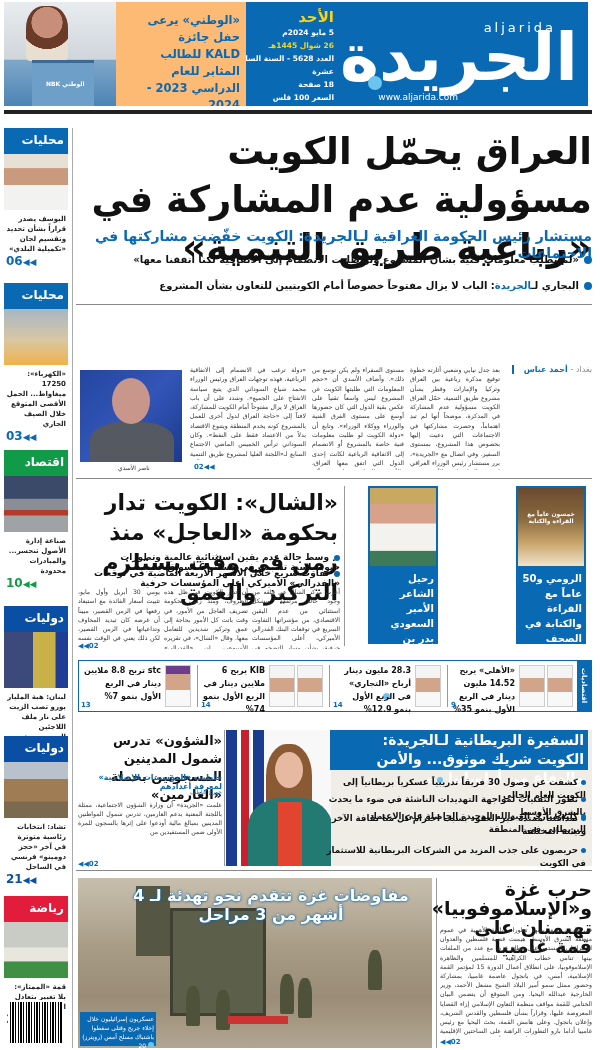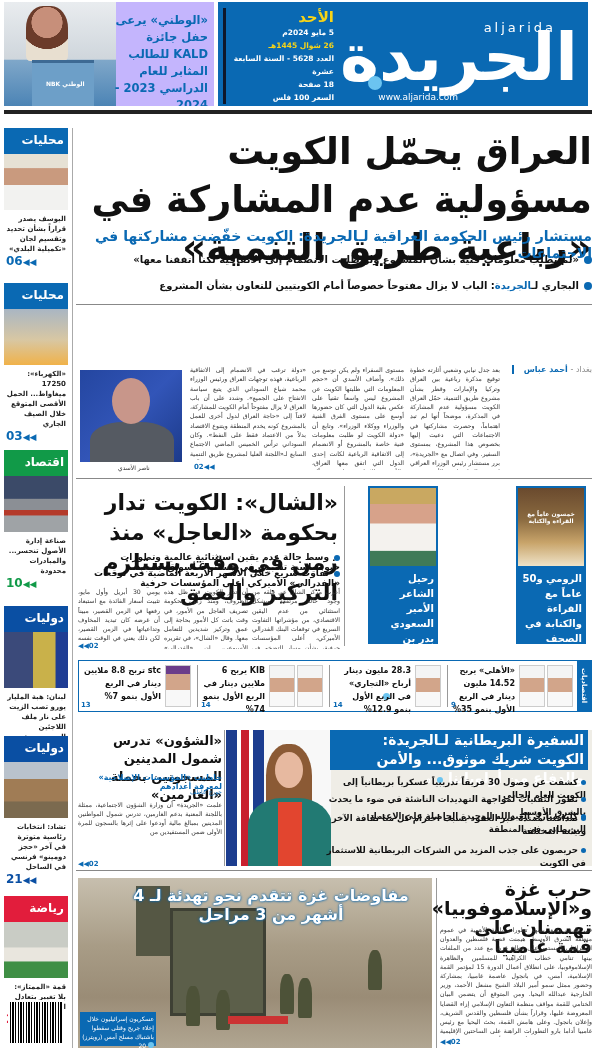--- a/index.html
+++ b/index.html
@@ -11,21 +11,21 @@
   .mast-blue { position: absolute; right: 12px; top: 2px; width: 370px; height: 104px; background: #0a69b3; }
   .logo { position: absolute; right: 10px; top: 14px; width: 230px; height: 84px; }
   .logo-text { position: absolute; right: 0; top: 0; font-family: "DejaVu Sans", sans-serif; font-weight: bold; font-size: 66px; color: #fff; line-height: 84px; letter-spacing: -2px; }
   .logo-latin { position: absolute; right: 22px; top: 4px; color: #fff; font-size: 13px; letter-spacing: 3px; direction: ltr; font-family: "DejaVu Sans", sans-serif; }
   .logo-url { position: absolute; right: 120px; top: 76px; color: #fff; font-size: 9px; direction: ltr; font-family: "DejaVu Sans", sans-serif; margin-left: 36px; }
   .logo-dot { position: absolute; left: 20px; top: 60px; width: 14px; height: 14px; border-radius: 50%; background: #6bc4f0; }
   .mast-info { position: absolute; right: 250px; top: 6px; width: 115px; height: 96px; border-left: 3px solid #0f172a; padding-right: 4px; color: #fff; }
   .day { color: #f7d417; font-weight: bold; font-size: 15px; line-height: 18px; }
   .info-line { font-size: 7.5px; line-height: 13px; font-weight: bold; }
   .info-line.hijri { color: #f7d417; }
-  .promo { position: absolute; left: 4px; top: 2px; width: 210px; height: 104px; background: #c4b5fd; overflow: hidden; }
+  .promo { position: absolute; left: 4px; top: 2px; width: 242px; height: 104px; background: #fdba74; overflow: hidden; }
   .promo-photo { position: absolute; left: 0; top: 0; width: 112px; height: 104px; background: linear-gradient(180deg,#e9ecef 0%,#cfd6dc 55%,#7fa7c9 56%,#4c84b5 100%); }
   .promo-person { position: absolute; left: 22px; top: 4px; width: 42px; height: 55px; border-radius: 40% 40% 10% 10%; background: radial-gradient(circle at 50% 30%, #c78f7a 0 35%, #6b3b2a 36% 60%, #e8dfd0 61%); }
   .promo-podium { position: absolute; left: 28px; top: 58px; width: 62px; height: 46px; background: #6d9fc8; border-top: 3px solid #3d6a94; }
   .promo-nbk { position: absolute; left: 42px; top: 78px; font-size: 6px; color: #fff; font-weight: bold; direction: ltr; }
   .promo-text { position: absolute; right: 6px; top: 10px; width: 96px; color: #0a69b3; font-weight: bold; font-size: 11.5px; line-height: 17px; text-align: right; }
   .page-ref { font-size: 7px; color: #0a69b3; font-weight: bold; }
   .rule-top { position: absolute; left: 4px; top: 110px; width: 588px; height: 4px; background: #222; }
 
   
   .sidebar { position: absolute; left: 4px; top: 128px; width: 64px; height: 922px; }

